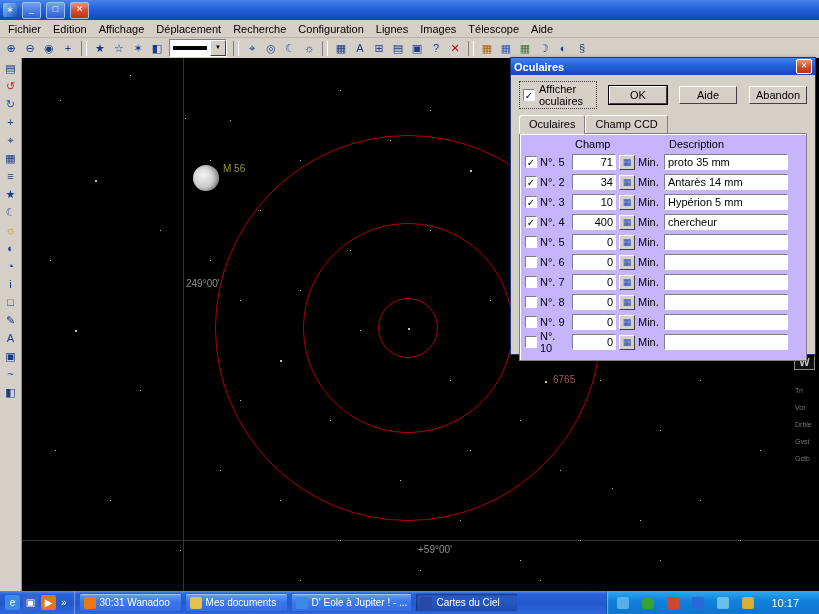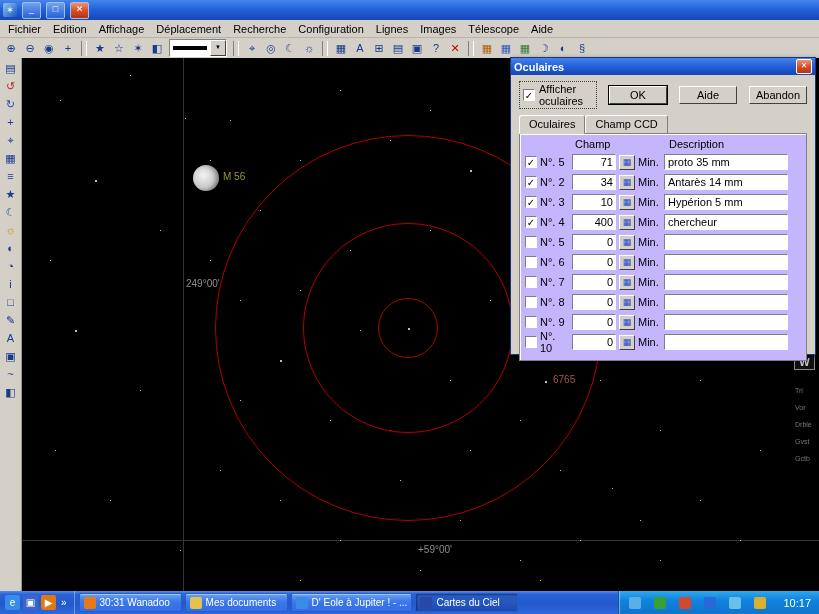--- a/index.html
+++ b/index.html
@@ -32,21 +32,21 @@
   .sky{position:absolute;left:22px;top:0;width:797px;height:533px;background:#000;overflow:hidden;}
   .star{position:absolute;background:#fff;border-radius:50%;}
   .fov-circle{position:absolute;border:1px solid #b40000;border-radius:50%;box-sizing:border-box;}
   .gridline-v{position:absolute;left:161px;top:0;width:1px;height:533px;background:#343434;}
   .gridline-h{position:absolute;left:0;top:482px;width:797px;height:1px;background:#343434;}
   .coord-label{position:absolute;color:#8f8f8f;font-size:10px;}
   .az-label{left:164px;top:220px;}
   .alt-label{left:396px;top:486px;}
   .moon{position:absolute;left:171px;top:107px;width:26px;height:26px;border-radius:50%;
     background:radial-gradient(circle at 40% 40%,#f2f2f2,#c6c6c6 60%,#8e8e8e);box-shadow:inset -3px 0 4px rgba(0,0,0,.3);}
-  .moon-label{position:absolute;left:201px;top:113px;color:#96963c;font-size:10px;}
+  .moon-label{position:absolute;left:201px;top:105px;color:#96963c;font-size:10px;}
   .star-label{position:absolute;left:531px;top:316px;color:#a05858;font-size:10px;}
   .compass{position:absolute;left:772px;top:295px;width:21px;height:17px;border:1px solid #8a8a8a;background:#101010;color:#c8c8c8;font-weight:bold;text-align:center;line-height:16px;box-sizing:border-box;}
   .side-label-strip{position:absolute;left:773px;top:324px;width:24px;}
   .side-label{color:#777;font-size:7px;line-height:17px;}
 
   
   .dialog{position:absolute;left:510px;top:57px;width:306px;height:298px;background:#d4d0c8;border:1px solid #16367e;box-shadow:2px 2px 5px rgba(0,0,0,.55);z-index:10;box-sizing:border-box;}
   .dlg-title{height:17px;background:linear-gradient(180deg,#4784ea 0%,#2561dc 45%,#1446b4 100%);color:#fff;font-weight:bold;display:flex;align-items:center;padding:0 3px;}
   .dlg-title-text{flex:1;}
   .dlg-close{width:14px;height:13px;background:linear-gradient(180deg,#f0926e,#d4502c 50%,#b43410);border:1px solid #fff;border-radius:2px;color:#fff;font-size:8px;line-height:11px;text-align:center;}
@@ -77,21 +77,21 @@
   .win-flag{width:13px;height:13px;display:grid;grid-template-columns:6px 6px;grid-template-rows:6px 6px;gap:1px;flex:0 0 13px;}
   .win-flag span{display:block;border-radius:1px;}
   .quick-launch{display:flex;align-items:center;gap:3px;padding:0 5px;border-right:1px solid rgba(255,255,255,.35);}
   .ql-icon{width:15px;height:15px;border-radius:2px;color:#fff;font-size:10px;text-align:center;line-height:15px;}
   .ql-chevron{color:#fff;font-size:10px;padding:0 2px;}
   .task-list{flex:1;display:flex;align-items:center;gap:3px;padding:0 4px;overflow:hidden;}
   .task{flex:0 0 103px;height:19px;background:linear-gradient(180deg,#6aa0f5,#3c78e8 45%,#326ee4);border:1px solid #2a5cc8;border-radius:2px;display:flex;align-items:center;gap:4px;padding:0 4px;color:#fff;font-size:10px;box-shadow:inset 0 1px 0 rgba(255,255,255,.4);box-sizing:border-box;}
   .task.active{background:linear-gradient(180deg,#2c5ec8,#1e4cb4);box-shadow:inset 1px 1px 2px rgba(0,0,0,.4);}
   .task-icon{width:12px;height:12px;border-radius:2px;flex:0 0 12px;}
   .task-label{white-space:nowrap;overflow:hidden;}
-  .tray{display:flex;align-items:center;gap:13px;padding:0 8px 0 10px;background:linear-gradient(180deg,#2fa8f0 0%,#1183dd 40%,#0d74cc 100%);border-left:1px solid #0a5aa8;box-shadow:inset 1px 0 1px rgba(255,255,255,.4);}
+  .tray{display:flex;align-items:center;gap:13px;padding:0 20px 0 10px;background:linear-gradient(180deg,#2fa8f0 0%,#1183dd 40%,#0d74cc 100%);border-left:1px solid #0a5aa8;box-shadow:inset 1px 0 1px rgba(255,255,255,.4);}
   .tray-icon{width:12px;height:12px;border-radius:2px;flex:0 0 12px;}
   .clock{color:#fff;font-size:11px;padding-left:4px;}
 </style>
 </head>
 <body>
 
 <div class="app">
 
   <div class="titlebar">
     <span class="app-icon">✶</span>

